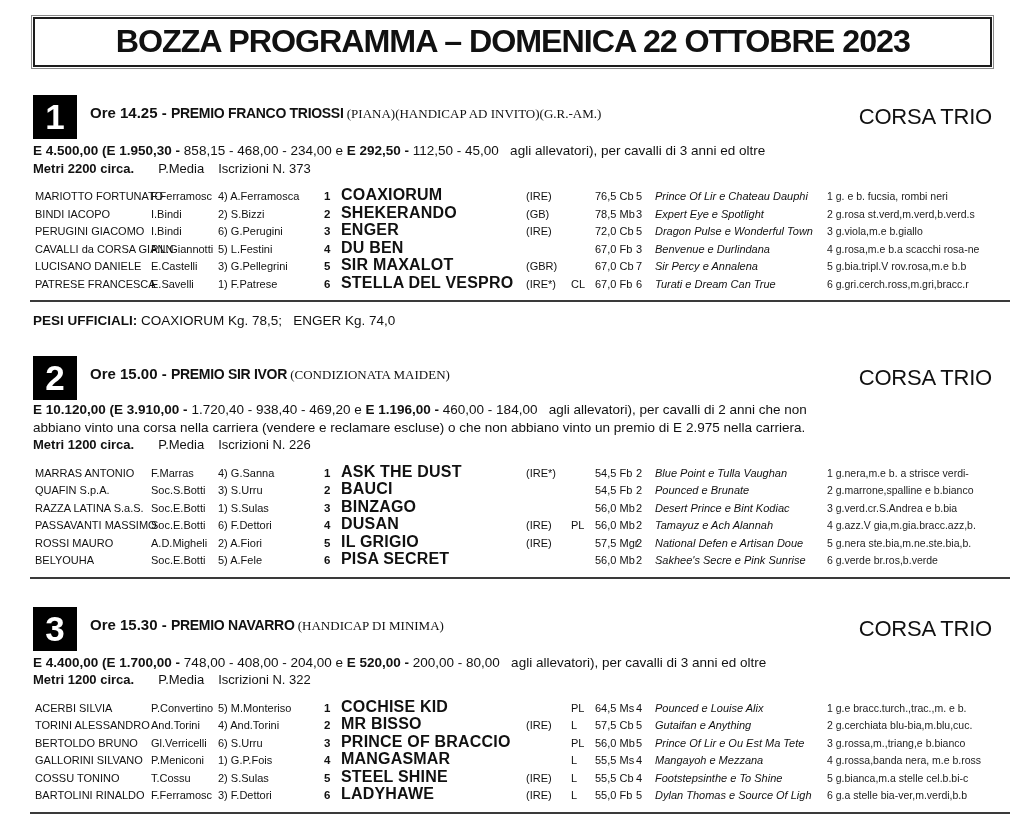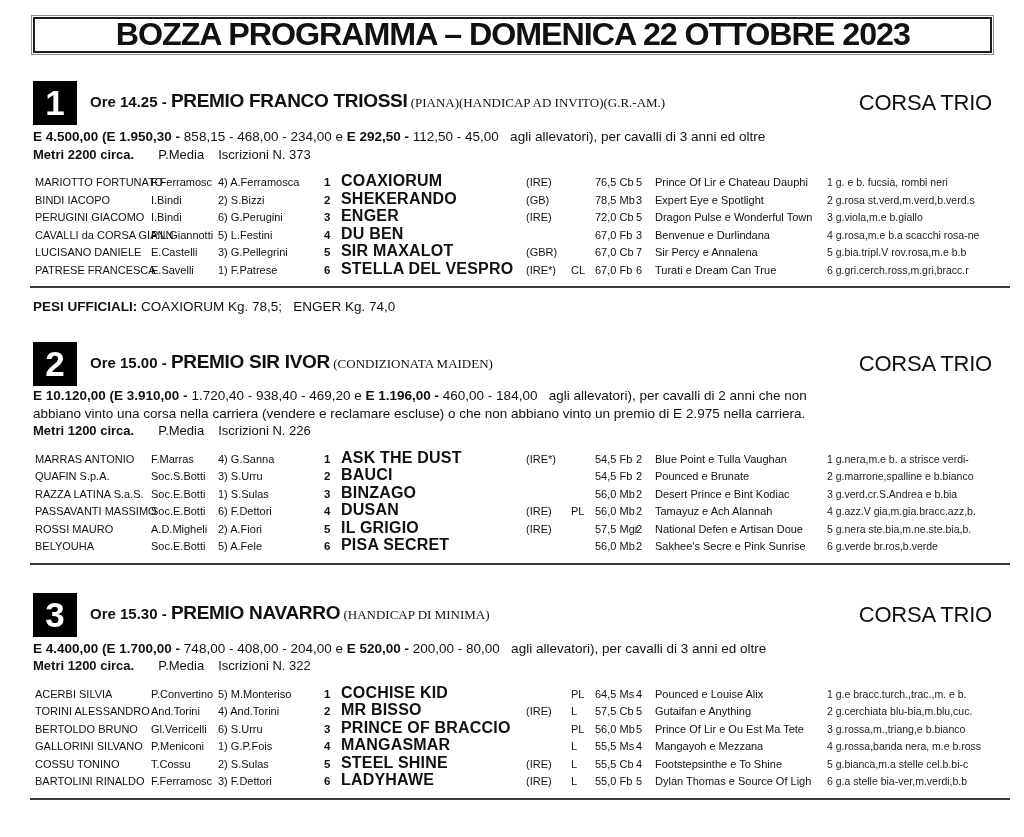--- a/index.html
+++ b/index.html
@@ -1,30 +1,30 @@
 <!DOCTYPE html>
 <html><head>
 <meta charset="utf-8">
 <style>
   * { margin:0; padding:0; box-sizing:border-box; }
   html,body { background:#e9e9e9; }
   body { width:1024px; height:837px; font-family:"Liberation Sans", sans-serif; color:#111; }
   .page { width:1024px; height:837px; background:#ffffff; padding:17px 32px 0 33px; overflow:hidden; }
 
   .header-box { border:2px solid #1c1c1c; outline:1px solid #8a8a8a; outline-offset:1px;
-                height:36px; display:flex; align-items:center; justify-content:center; }
+                height:50px; display:flex; align-items:center; justify-content:center; }
   .header-title { font-size:31px; font-weight:bold; letter-spacing:-1px; transform:scaleX(1.04); white-space:nowrap; }
 
   .race { margin-top:28px; }
   .race-head { display:flex; align-items:flex-start; }
   .race-num { width:44px; height:44px; background:#000; color:#fff; font-size:35px; font-weight:bold;
               display:flex; align-items:center; justify-content:center; margin-right:13px; flex:0 0 auto; }
   .race-head-text { flex:1; padding-top:9px; white-space:nowrap; }
   .ore { font-size:15px; font-weight:bold; }
-  .race-title { font-size:19px; font-weight:bold; letter-spacing:-0.3px; }
+  .race-title { font-size:14px; font-weight:bold; letter-spacing:-0.3px; }
   .race-sub { font-size:13px;font-family:Liberation Serif, serif; }
   .corsa { font-size:22px; padding-top:9px; letter-spacing:-0.2px; }
 
   .conds { margin-top:3px; }
   .cond-line { font-size:13.5px; line-height:17.5px; white-space:pre-wrap; }
   .b { font-weight:bold; }
   .metri-line { font-size:13px; line-height:17.5px; }
   .metri-line .metri { font-weight:bold; }
   .metri-line .pmedia { margin-left:24px; }
   .metri-line .iscr { margin-left:14px; }
@@ -34,21 +34,21 @@
   .row > div { flex:0 0 auto; overflow:visible; }
   .c-owner   { width:116px; }
   .c-trainer { width:67px; }
   .c-jockey  { width:106px; }
   .c-num     { width:17px; font-weight:bold; font-size:11.5px; }
   .c-horse   { width:185px; font-weight:bold; font-size:16px; letter-spacing:0.2px; }
   .c-country { width:45px; }
   .c-marker  { width:24px; }
   .c-weight  { width:41px; }
   .c-age     { width:19px; }
-  .c-parents { width:172px; }
+  .c-parents { width:172px;font-style:italic; }
   .c-silks   { flex:1 1 auto !important; font-size:10.5px; color:#222; }
 
   .rule { border:0; border-top:2px solid #3a3a3a; margin-top:8px; margin-left:-3px; width:980px; }
 
   .pesi { margin-top:11px; font-size:13.5px; white-space:pre-wrap; }
 
   .r2 .conds { margin-top:1px; }
 </style>
 </head>
 <body>

